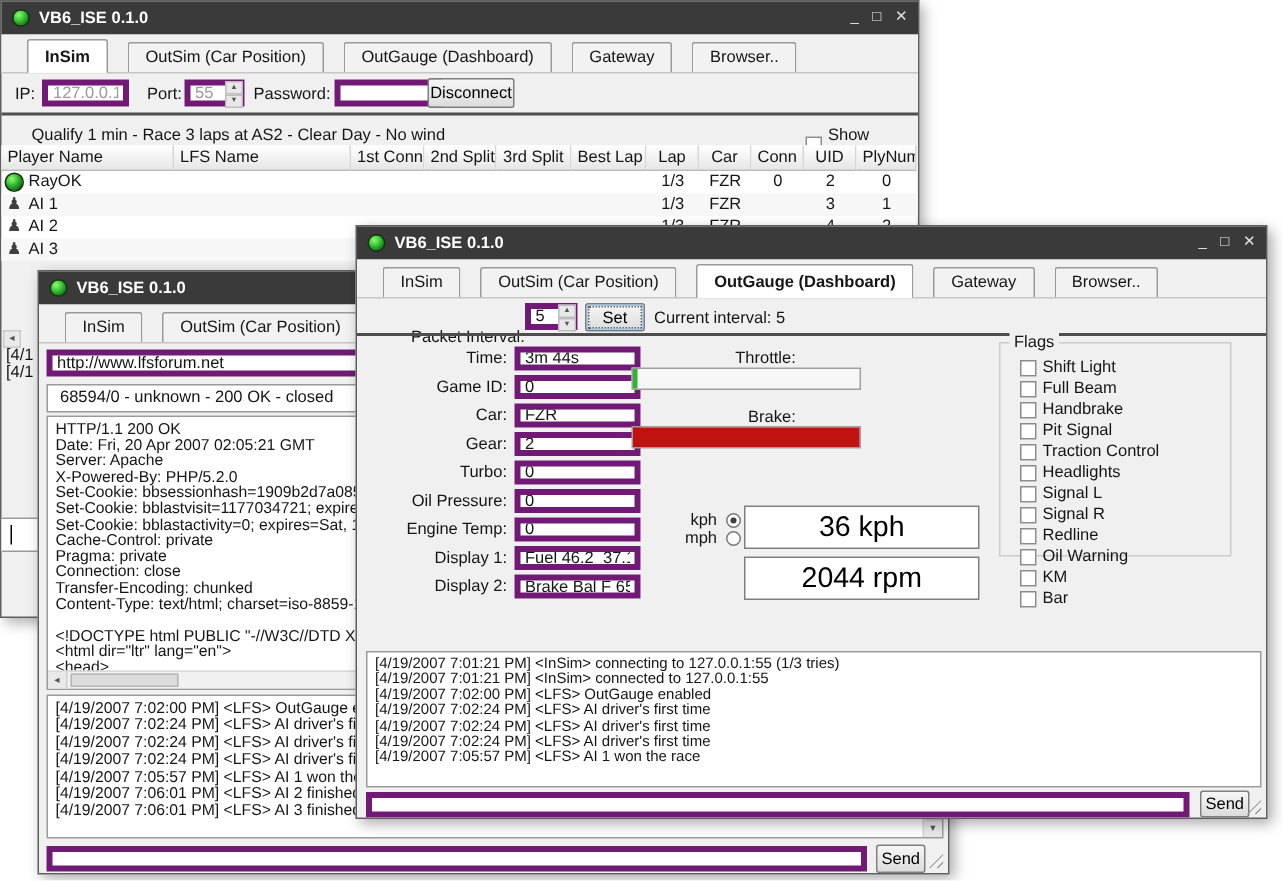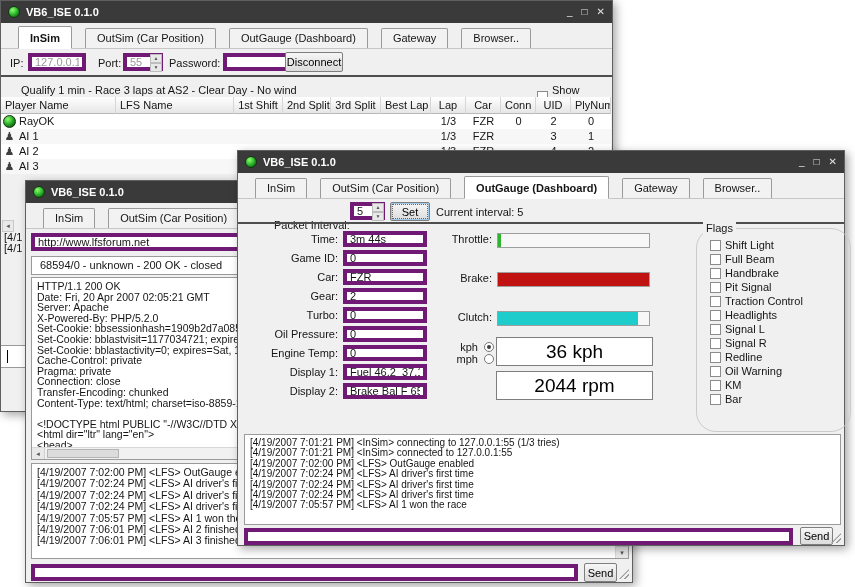--- a/index.html
+++ b/index.html
@@ -60,21 +60,21 @@
   .ln { white-space:pre; }
   .hscroll { position:absolute; left:0; right:0; bottom:0; height:12px; background:#f1f1f1; border-top:1px solid #d8d8d8; display:flex; align-items:stretch; }
   .hs-arrow { width:13px; font-size:7px; line-height:11px; text-align:center; color:#555; background:#e9e9e9; border-right:1px solid #cfcfcf; }
   .hs-thumb { width:72px; margin:1px 0 1px 2px; background:#dcdcdc; border:1px solid #b5b5b5; }
   .vscroll { position:absolute; top:0; bottom:0; right:0; width:13px; background:#f1f1f1; border-left:1px solid #d8d8d8; }
   .vs-down { position:absolute; bottom:0; left:0; right:0; height:12px; font-size:7px; line-height:11px; text-align:center; color:#555; background:#e9e9e9; border-top:1px solid #cfcfcf; }
   
   .frow { display:flex; align-items:center; height:16px; margin-bottom:3px; }
   .flbl { width:95px; text-align:right; padding-right:5px; white-space:nowrap; }
   .frow .txt { width:84px; height:16px; }
-  .brow { display:flex; align-items:flex-start; height:29px; margin-bottom:10px; }
+  .brow { display:flex; align-items:center; height:29px; margin-bottom:10px;flex-direction:column; }
   .blbl { width:76px; text-align:right; padding-right:5px; }
   .barbox { width:153px; height:15px; border:1px solid #9e9e9e; background:#f7f7f7; display:block; }
   .barfill { display:block; height:100%; width:0; }
   .bigbox { position:absolute; width:157px; height:29px; background:#fff; border:1px solid #7e7e7e;
             font-size:19px; text-align:center; line-height:27px; color:#000; }
   .groupbox { position:absolute; border:1px solid #cbcbcb; }
   .grouplbl { position:absolute; top:-7px; left:6px; background:#f0f0f0; padding:0 3px; }
   .flag-row { display:flex; align-items:center; gap:4px; height:11px; margin-bottom:3px; }
   .flag-lbl { white-space:nowrap; line-height:11px; }
   .logtext { padding:3px 5px; }
@@ -123,21 +123,21 @@
     <span style="position:absolute;left:536px;top:83px;display:flex;align-items:center;gap:4px;">
       <span class="cb"></span>
       <span>Show States</span>
     </span>
 
     <div class="tbl">
       <div class="tbl-head">
 
       <div class="th">Player Name</div>
           <div class="th">LFS Name</div>
-          <div class="th">1st Shift</div>
+          <div class="th">1st Conn</div>
           <div class="th">2nd Split</div>
           <div class="th">3rd Split</div>
           <div class="th">Best Lap</div>
           <div class="th">Lap</div>
           <div class="th">Car</div>
           <div class="th">Conn</div>
           <div class="th">UID</div>
           <div class="th">PlyNum</div>
         </div>
       <div class="trow">
@@ -357,37 +357,31 @@
           <span class="barbox">
             <span class="barfill" style="width: 2%; background: rgb(45, 181, 45);"></span>
           </span>
         </div>
       <div class="brow">
           <span class="blbl">Brake:</span>
           <span class="barbox">
             <span class="barfill" style="width: 100%; background: rgb(193, 18, 18);"></span>
           </span>
         </div>
-      <div class="brow">
-          <span class="blbl">Clutch:</span>
-          <span class="barbox">
-            <span class="barfill" style="width: 93%; background: rgb(31, 204, 204);"></span>
-          </span>
-        </div>
     </div>
 
     <span class="lbl" style="left:214px;top:190px;width:26px;text-align:right;">kph</span>
     <span class="radio sel" style="left:246px;top:191px;"></span>
     <span class="lbl" style="left:214px;top:202px;width:26px;text-align:right;">mph</span>
     <span class="radio" style="left:246px;top:203px;"></span>
 
     <div class="bigbox" style="left:258px;top:186px;">36 kph</div>
     <div class="bigbox" style="left:258px;top:220px;">2044 rpm</div>
 
-    <div class="groupbox" style="left:458px;top:77px;width:155px;height:204px;border-radius:20px;">
+    <div class="groupbox" style="left:428px;top:77px;width:155px;height:143px;">
       <span class="grouplbl">Flags</span>
       <div style="padding:11px 0 0 13px;">
 
           <div class="flag-row">
             <span class="cb"></span>
             <span class="flag-lbl">Shift Light</span>
           </div>
 
           <div class="flag-row">
             <span class="cb"></span>

